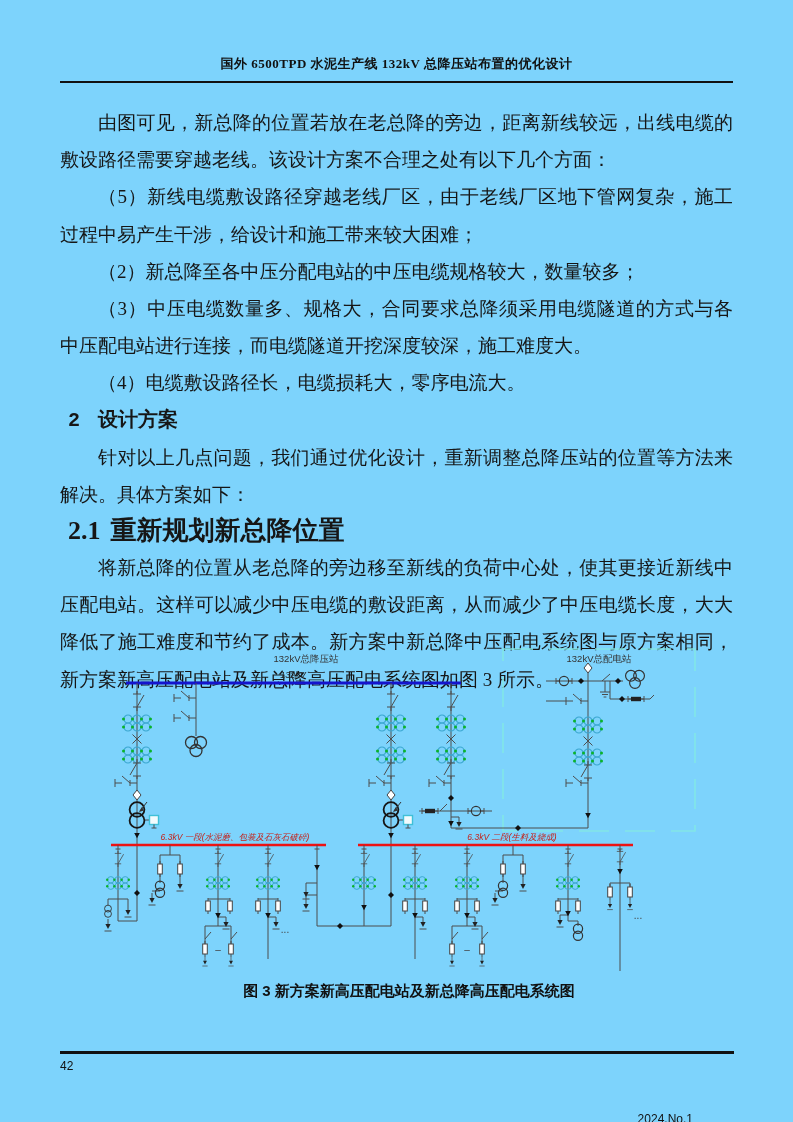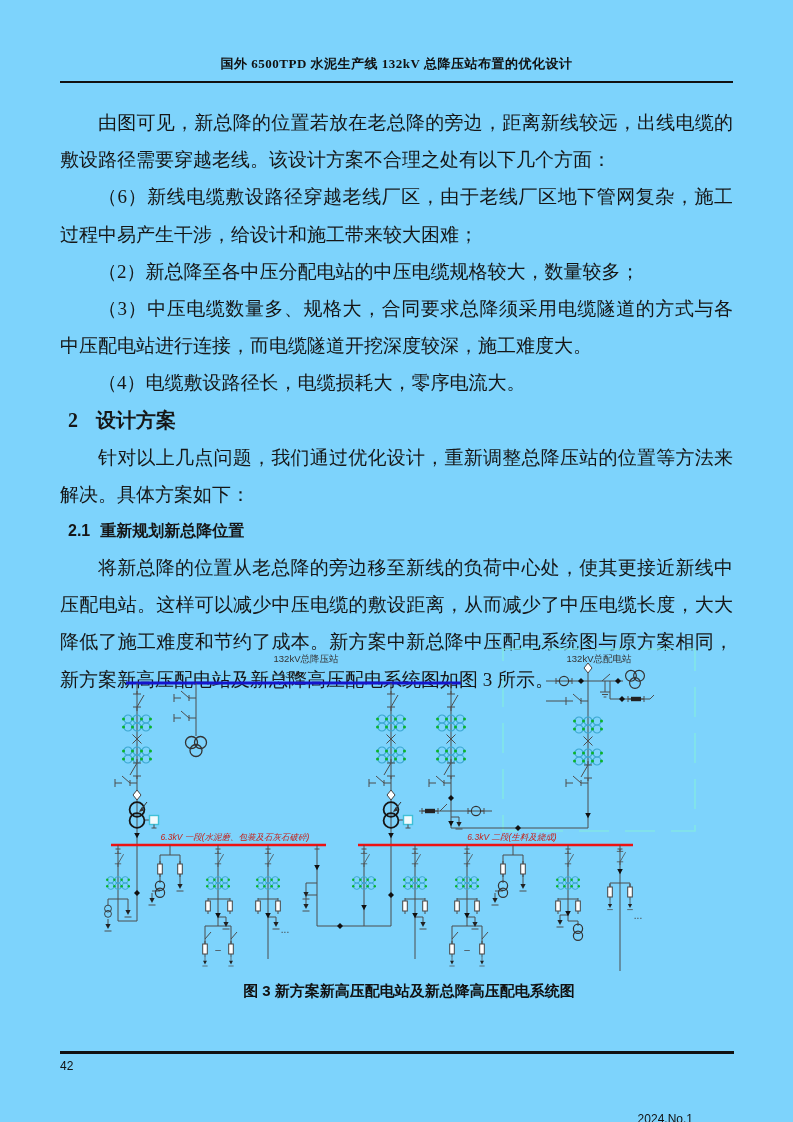--- a/index.html
+++ b/index.html
@@ -14,26 +14,26 @@
     font-family:"Liberation Serif","DejaVu Serif",serif; letter-spacing:.5px;
   }
   .head-rule{position:absolute; top:81px; left:60px; width:673px; border-top:2px solid #111;}
   .content{
     position:absolute; top:104px; left:60px; width:673px;
     font-size:19px; line-height:37.2px; text-align:justify; text-justify:inter-character;
   }
   .content p{margin:0; text-indent:2em;}
   .content h2{
     margin:0; padding-left:8px; font-size:20px; line-height:37px; font-weight:bold;
-    font-family:Liberation Serif, serif; text-indent:0;
+    font-family:Liberation Mono, monospace; text-indent:0;
   }
   .content h2 .ht{margin-left:18px;}
   .content h3{
-    margin:0; padding-left:8px; font-size:16px; line-height:36px; font-weight:bold;
-    font-family:Liberation Sans, sans-serif; text-indent:0;
+    margin:0; padding-left:8px; font-size:26px; line-height:36px; font-weight:bold;
+    font-family:Liberation Serif, serif; text-indent:0;
   }
   .content h3 .ht{margin-left:10px;}
   figure.diagram{position:absolute; top:643px; left:78px; width:662px; margin:0;}
   figcaption{
     margin-top:5px; text-align:center; font-weight:bold; font-size:15px; color:#111;
     font-family:"Liberation Sans","DejaVu Sans",sans-serif;
   }
   .foot-rule{position:absolute; top:1051px; left:60px; width:674px; height:3px; background:#111;}
   .page-num{
     position:absolute; top:1059px; left:60px; width:673px; 
@@ -55,21 +55,21 @@
 </head>
 <body>
 
 <div class="page">
 
   <div class="doc-title">国外 6500TPD 水泥生产线 132kV 总降压站布置的优化设计</div>
   <div class="head-rule"></div>
 
   <div class="content">
     <p>由图可见，新总降的位置若放在老总降的旁边，距离新线较远，出线电缆的敷设路径需要穿越老线。该设计方案不合理之处有以下几个方面：</p>
-    <p>（6）新线电缆敷设路径穿越老线厂区，由于老线厂区地下管网复杂，施工过程中易产生干涉，给设计和施工带来较大困难；</p>
+    <p>（5）新线电缆敷设路径穿越老线厂区，由于老线厂区地下管网复杂，施工过程中易产生干涉，给设计和施工带来较大困难；</p>
     <p>（2）新总降至各中压分配电站的中压电缆规格较大，数量较多；</p>
     <p>（3）中压电缆数量多、规格大，合同要求总降须采用电缆隧道的方式与各中压配电站进行连接，而电缆隧道开挖深度较深，施工难度大。</p>
     <p>（4）电缆敷设路径长，电缆损耗大，零序电流大。</p>
     <h2><span>2</span><span class="ht">设计方案</span></h2>
     <p>针对以上几点问题，我们通过优化设计，重新调整总降压站的位置等方法来解决。具体方案如下：</p>
     <h3><span>2.1</span><span class="ht">重新规划新总降位置</span></h3>
     <p>将新总降的位置从老总降的旁边移至新线的负荷中心处，使其更接近新线中压配电站。这样可以减少中压电缆的敷设距离，从而减少了中压电缆长度，大大降低了施工难度和节约了成本。新方案中新总降中压配电系统图与原方案相同，新方案新高压配电站及新总降高压配电系统图如图 3 所示。</p>
   </div>
 
   <figure class="diagram">

